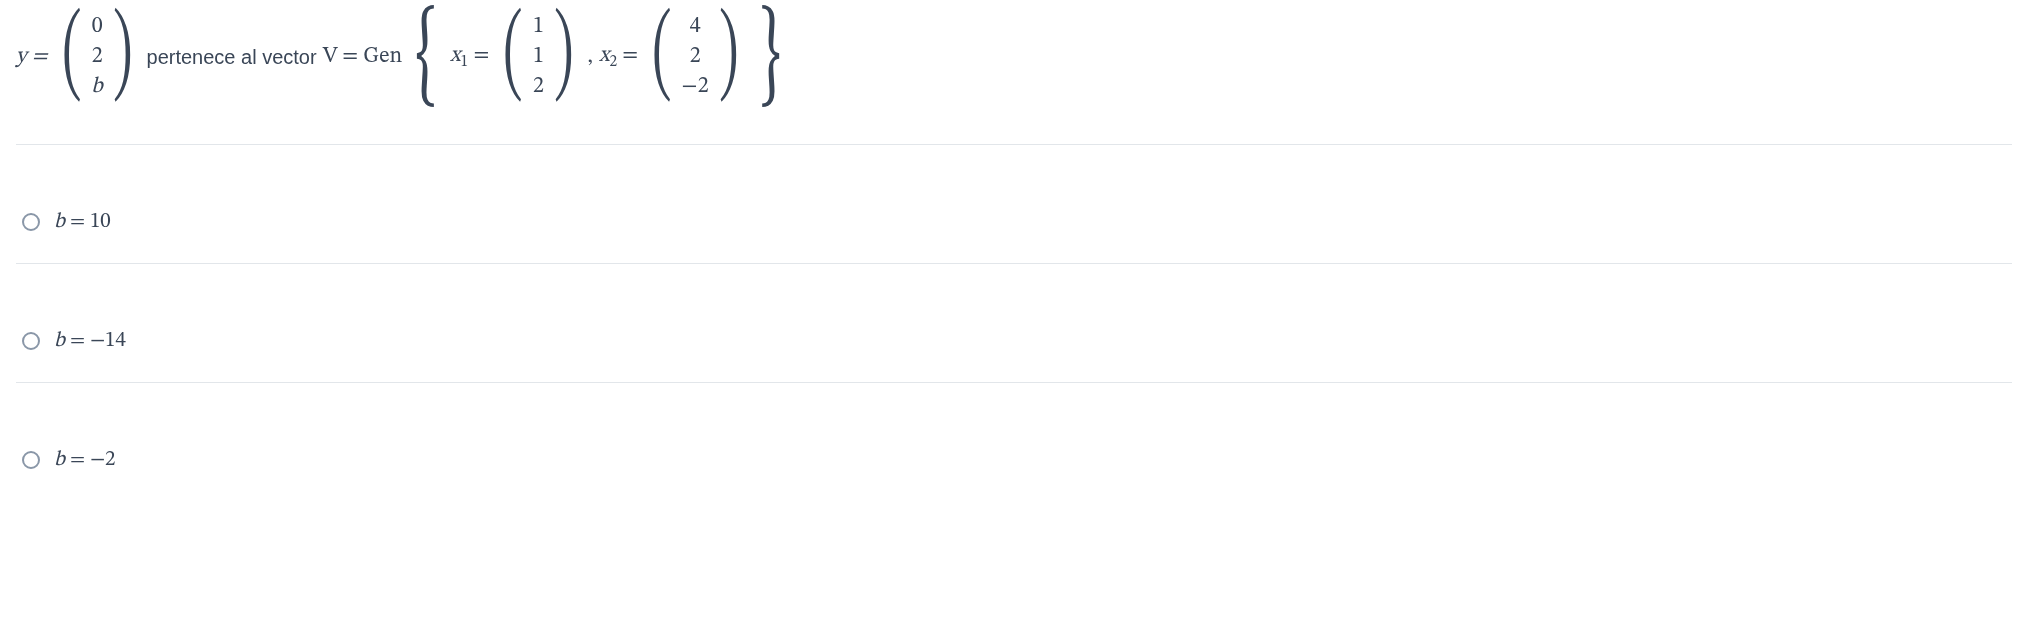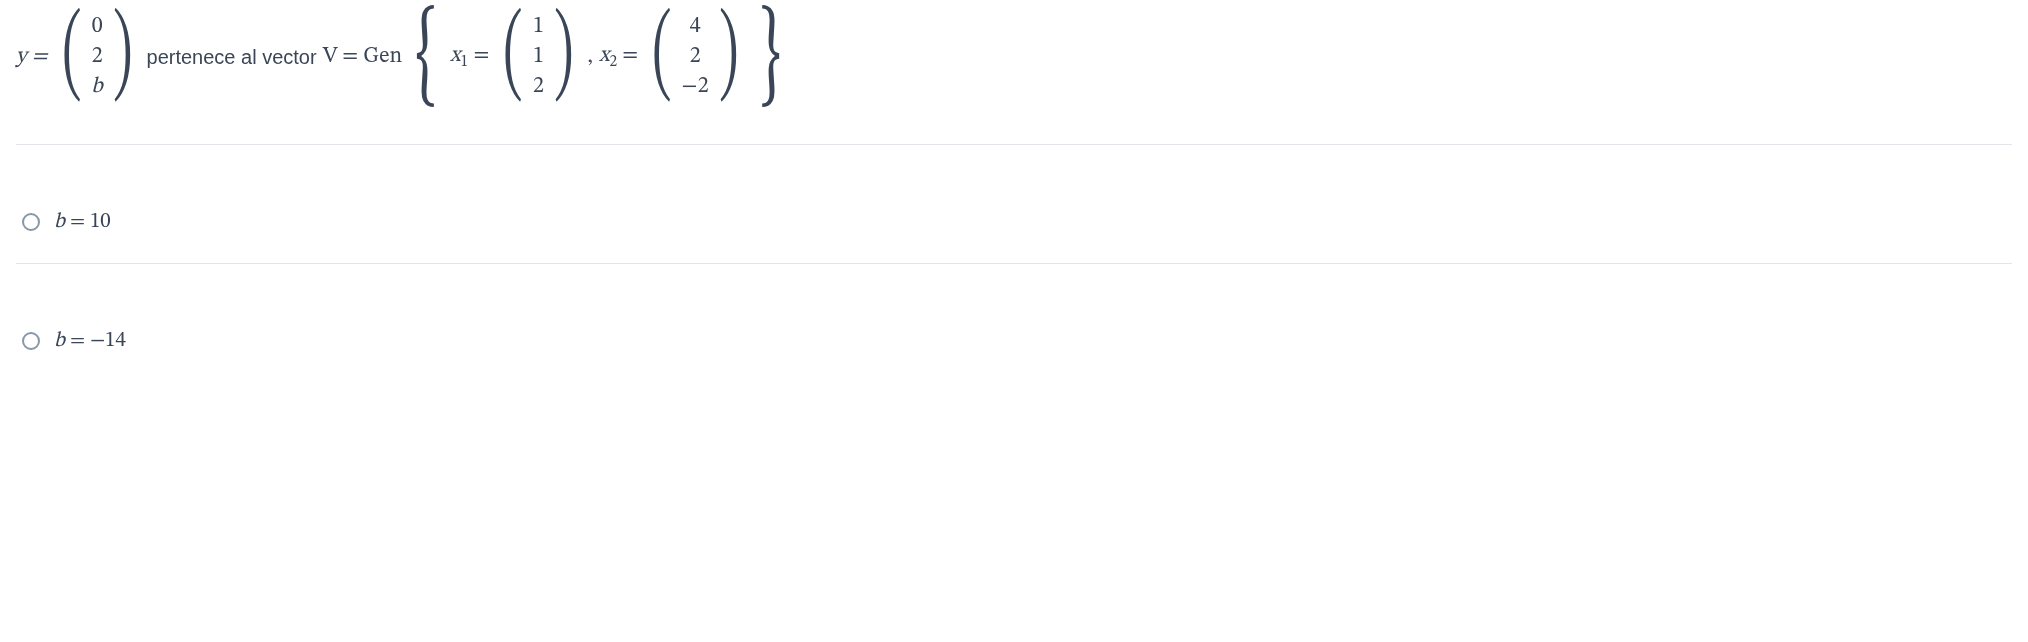--- a/index.html
+++ b/index.html
@@ -156,13 +156,19 @@
     <span class="opt-math">
       <span style="font-style:italic;">b</span><span> = </span><span>10</span>
     </span>
   </label>
   <label class="option">
     <span class="radio"></span>
     <span class="opt-math">
       <span style="font-style:italic;">b</span><span> = </span><span>−14</span>
     </span>
   </label>
+  <label class="option">
+    <span class="radio"></span>
+    <span class="opt-math">
+      <span style="font-style:italic;">b</span><span> = </span><span>−2</span>
+    </span>
+  </label>
 </div>
 
 </body></html>

